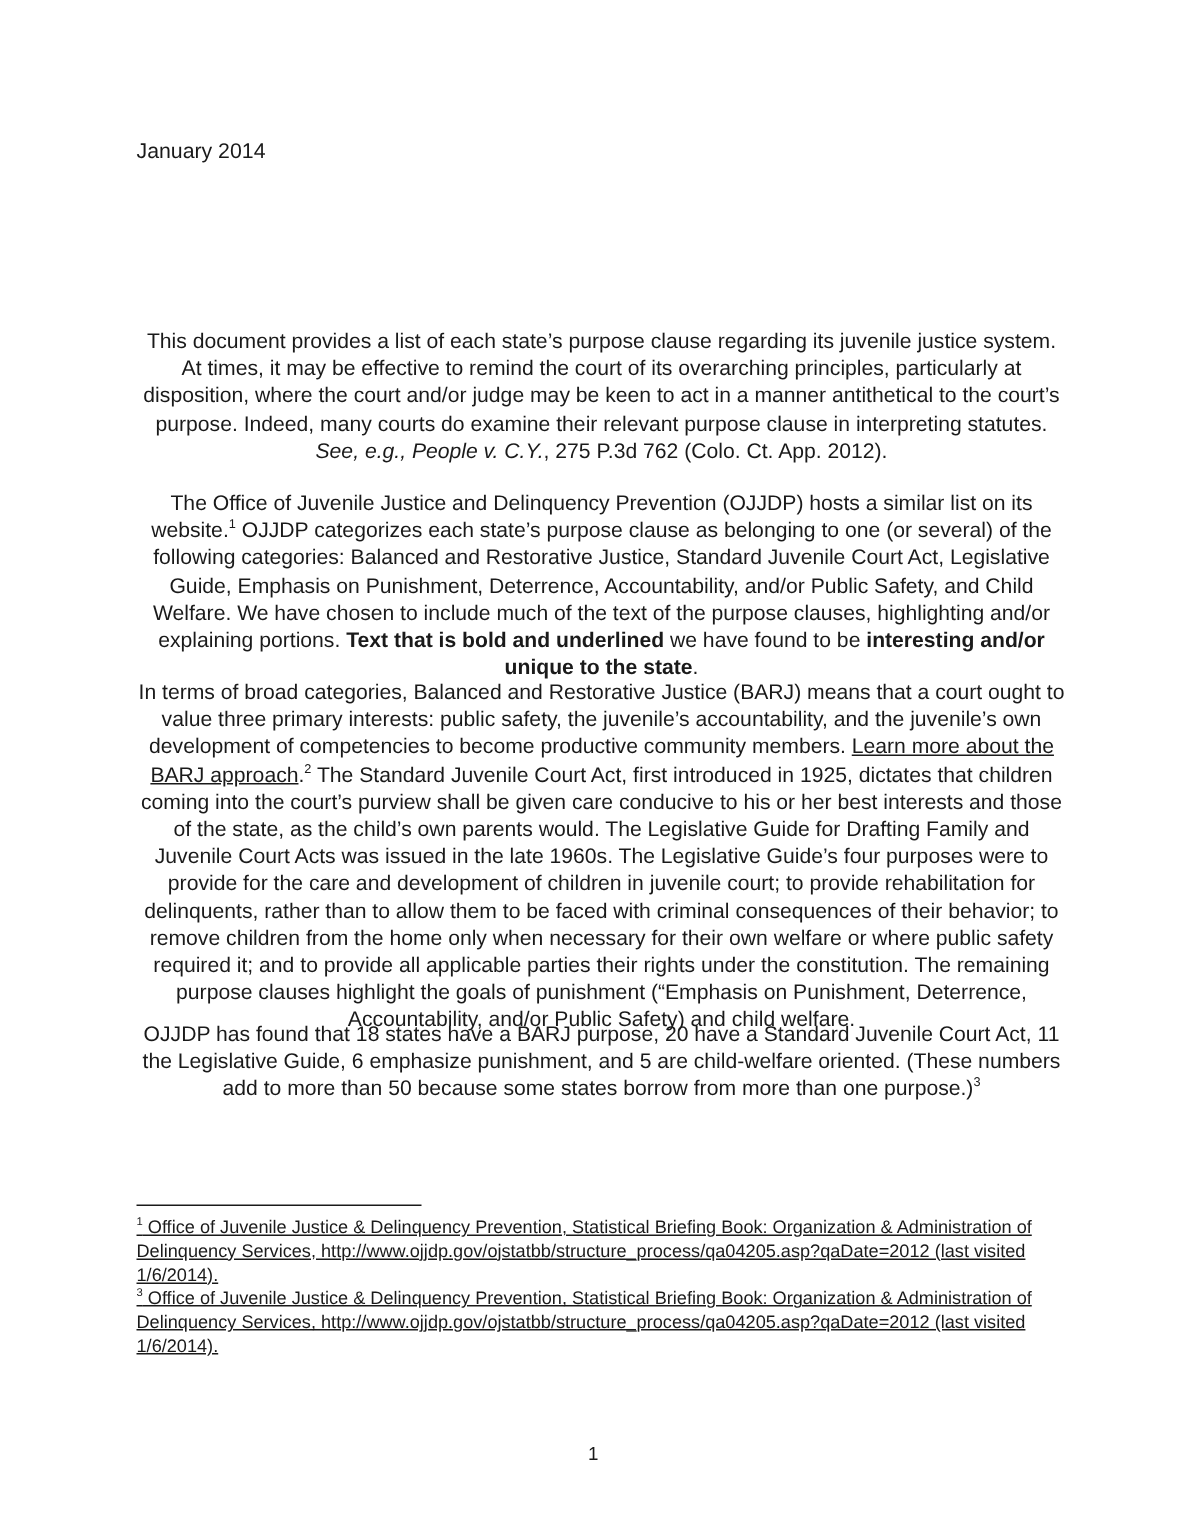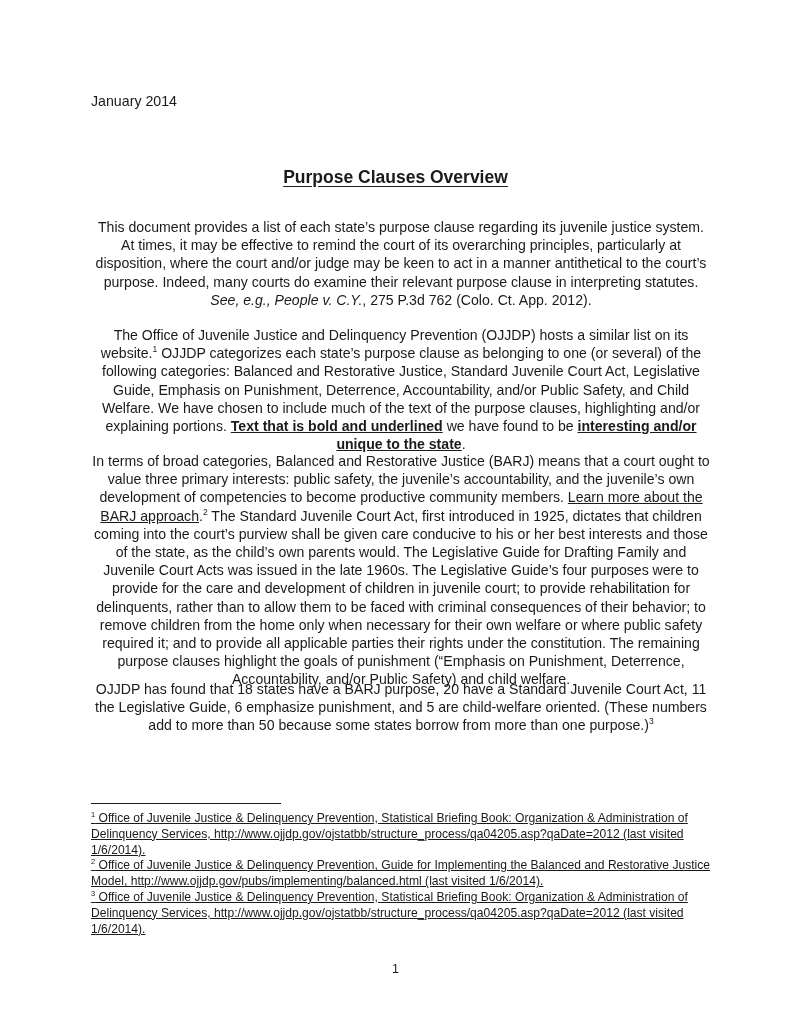--- a/index.html
+++ b/index.html
@@ -9,39 +9,36 @@
   .date { position: absolute; left: 91px; top: 93px; font-size: 14.2px; }
   .title { position: absolute; left: 0; width: 791px; top: 167px; text-align: center;
            font-size: 17.5px; font-weight: bold; }
   .title span { text-decoration: underline; text-underline-offset: 3px; }
   .body-text { position: absolute; left: 91px; width: 620px; font-size: 14.1px; line-height: 18.2px; }
   .p1 { top: 218px; }
   .p2 { top: 326px; }
   .p3 { top: 452px; }
   .p4 { top: 680px; }
   .p { margin: 0; text-align: center; }
-  .bu { font-weight: bold; text-decoration: underline; }
+  .bu { font-weight: bold; }
   .link { text-decoration: underline; }
   sup { font-size: 8.5px; line-height: 0; vertical-align: super; }
   .fn-rule { position: absolute; left: 91px; top: 803px; width: 190px; height: 1px; background: #1a1a1a; }
   .footnotes { position: absolute; left: 91px; top: 811px; width: 620px; font-size: 12.1px; line-height: 15.8px; }
   .fn { margin: 0; text-decoration: underline; }
   .fn sup { font-size: 7.5px; }
   .page-num { position: absolute; left: 0; width: 791px; top: 962px; text-align: center; font-size: 12.5px; }
 </style>
 </head>
 <body>
 
 <div class="page">
 
   <div class="date">January 2014</div>
 
-  <div class="title">
-    <span>Purpose Clauses Overview</span>
-  </div>
 
   <div class="body-text p1">
     <p class="p"><span>This document provides a list of each state’s purpose clause regarding its juvenile justice system. At times, it may be effective to remind the court of its overarching principles, particularly at disposition, where the court and/or judge may be keen to act in a manner antithetical to the court’s purpose. Indeed, many courts do examine their relevant purpose clause in interpreting statutes. </span><i>See, e.g., People v. C.Y.</i><span>, 275 P.3d 762 (Colo. Ct. App. 2012).</span></p>
   </div>
 
   <div class="body-text p2">
     <p class="p"><span>The Office of Juvenile Justice and Delinquency Prevention (OJJDP) hosts a similar list on its website.</span><sup>1</sup><span> OJJDP categorizes each state’s purpose clause as belonging to one (or several) of the following categories: Balanced and Restorative Justice, Standard Juvenile Court Act, Legislative Guide, Emphasis on Punishment, Deterrence, Accountability, and/or Public Safety, and Child Welfare. We have chosen to include much of the text of the purpose clauses, highlighting and/or explaining portions. </span><span class="bu">Text that is bold and underlined</span><span> we have found to be </span><span class="bu">interesting and/or unique to the state</span><span>.</span></p>
   </div>
 
   <div class="body-text p3">
@@ -49,18 +46,17 @@
   </div>
 
   <div class="body-text p4">
     <p class="p"><span>OJJDP has found that 18 states have a BARJ purpose, 20 have a Standard Juvenile Court Act, 11 the Legislative Guide, 6 emphasize punishment, and 5 are child-welfare oriented. (These numbers add to more than 50 because some states borrow from more than one purpose.)</span><sup>3</sup></p>
   </div>
 
   <div class="fn-rule"></div>
 
   <div class="footnotes">
     <p class="fn"><sup>1</sup><span> Office of Juvenile Justice &amp; Delinquency Prevention, Statistical Briefing Book: Organization &amp; Administration of Delinquency Services, http://www.ojjdp.gov/ojstatbb/structure_process/qa04205.asp?qaDate=2012 (last visited 1/6/2014).</span></p>
-    <p class="fn"><sup>2</sup><span> Office of Juvenile Justice &amp; Delinquency Prevention, Guide for Implementing the Balanced and Restorative Justice Model, http://www.ojjdp.gov/pubs/implementing/balanced.html (last visited 1/6/2014).</span></p>
     <p class="fn"><sup>3</sup><span> Office of Juvenile Justice &amp; Delinquency Prevention, Statistical Briefing Book: Organization &amp; Administration of Delinquency Services, http://www.ojjdp.gov/ojstatbb/structure_process/qa04205.asp?qaDate=2012 (last visited 1/6/2014).</span></p>
   </div>
 
   <div class="page-num">1</div>
 </div>
 
 </body></html>

